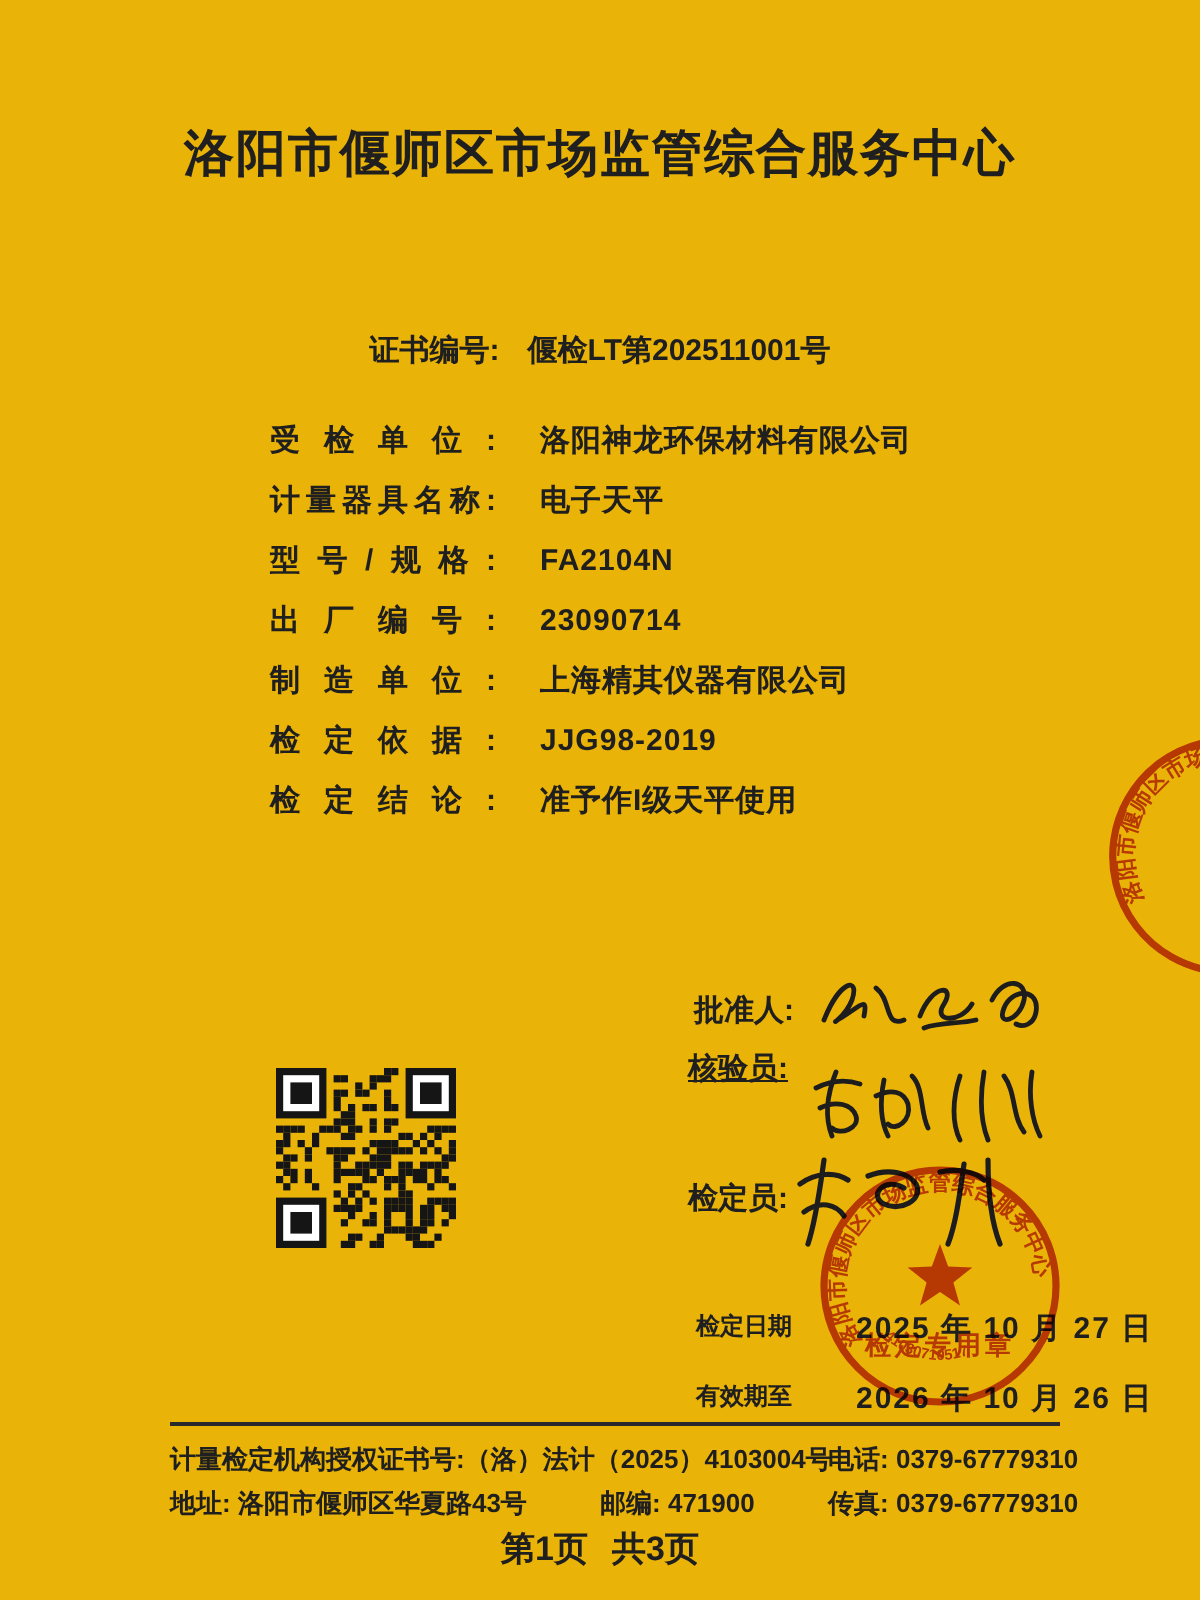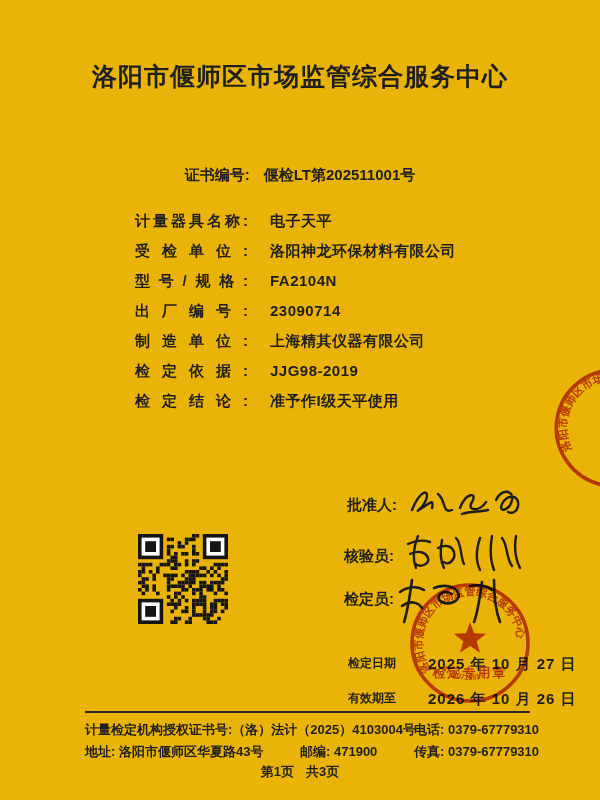--- a/index.html
+++ b/index.html
@@ -26,47 +26,47 @@
   .sig{position:absolute;}
   .sig svg{display:block;}
   .date-label{position:absolute;font-size:12px;white-space:nowrap;}
   .date-value{position:absolute;font-size:15px;white-space:nowrap;letter-spacing:1px;}
   
   .rule{position:absolute;top:711px;left:85px;width:445px;height:2px;background:#2a2a2a;}
   .footer-row{position:absolute;left:0;width:600px;height:18px;font-size:13px;padding-left:16px;}
   .fr1{top:721px;}
   .fr2{top:743px;}
   .fitem{position:absolute;white-space:nowrap;}
-  .page-line{position:absolute;top:763px;left:0;width:600px;text-align:center;font-size:13px;}
+  .page-line{position:absolute;top:763px;left:0;width:600px;text-align:center;font-size:17px;}
   .page-line .sep{display:inline-block;width:12px;}
   
   .qr{position:absolute;top:534px;left:138px;width:90px;height:90px;}
   
   .seal{position:absolute;mix-blend-mode:multiply;opacity:0.88;}
   .seal-main{top:581px;left:408px;}
   .seal-edge{top:366px;left:552px;transform:rotate(8deg);}
 </style>
 </head>
 <body>
 
 <div class="page">
 
   <div class="org-title">洛阳市偃师区市场监管综合服务中心</div>
   <div class="cert-no">
     <span>证书编号:</span><span class="val">偃检LT第202511001号</span>
   </div>
 
   <div class="fields">
     <div class="frow">
+      <span class="flabel">受检单位:</span>
+      <span class="fvalue">洛阳神龙环保材料有限公司</span>
+    </div>
+    <div class="frow">
       <span class="flabel">计量器具名称:</span>
       <span class="fvalue">电子天平</span>
-    </div>
-    <div class="frow">
-      <span class="flabel">受检单位:</span>
-      <span class="fvalue">洛阳神龙环保材料有限公司</span>
     </div>
     <div class="frow">
       <span class="flabel">型号/规格:</span>
       <span class="fvalue">FA2104N</span>
     </div>
     <div class="frow">
       <span class="flabel">出厂编号:</span>
       <span class="fvalue">23090714</span>
     </div>
     <div class="frow">
@@ -300,21 +300,21 @@
   <span class="sig-label" style="top:496px;left:347px;">批准人:</span>
   <span class="sig" style="top:484px;left:408px;">
     <svg width="118" height="40" viewBox="0 0 118 40" fill="none" stroke="#1d1d1d" stroke-width="2.4" stroke-linecap="round">
       <path d="M4,26 C12,6 22,4 18,16 C14,26 4,30 14,24 C22,19 26,14 24,24"></path>
       <path d="M30,10 C38,16 34,30 44,26"></path>
       <path d="M52,24 C58,8 70,8 64,18 C58,27 72,28 78,18 M54,30 C62,27 72,28 80,26"></path>
       <path d="M88,16 C94,4 106,6 104,16 C102,26 90,30 94,20 C98,10 112,10 110,22 C109,28 104,30 100,28"></path>
     </svg>
   </span>
 
-  <span class="sig-label" style="top:547px;left:344px;">核验员:</span>
+  <span class="sig-label" style="top:525px;left:344px;text-decoration:underline;">核验员:</span>
   <span class="sig" style="top:530px;left:404px;">
     <svg width="124" height="44" viewBox="0 0 124 44" fill="none" stroke="#1d1d1d" stroke-width="2.4" stroke-linecap="round">
       <path d="M14,6 C10,16 8,28 12,38 M4,14 C12,10 20,10 26,12 M6,24 C14,20 22,22 24,28 C26,34 16,38 12,34"></path>
       <path d="M38,10 C36,20 36,30 40,38 M34,18 C42,14 48,16 50,22 C52,30 44,36 40,32 M52,8 C58,14 56,26 60,34"></path>
       <path d="M76,8 C72,20 72,32 76,40 M88,6 C86,18 86,30 90,40 M98,8 C104,16 102,28 108,36 M112,6 C110,18 112,30 116,38"></path>
     </svg>
   </span>
 
   <span class="sig-label" style="top:590px;left:344px;">检定员:</span>
   <span class="sig" style="top:576px;left:398px;">

